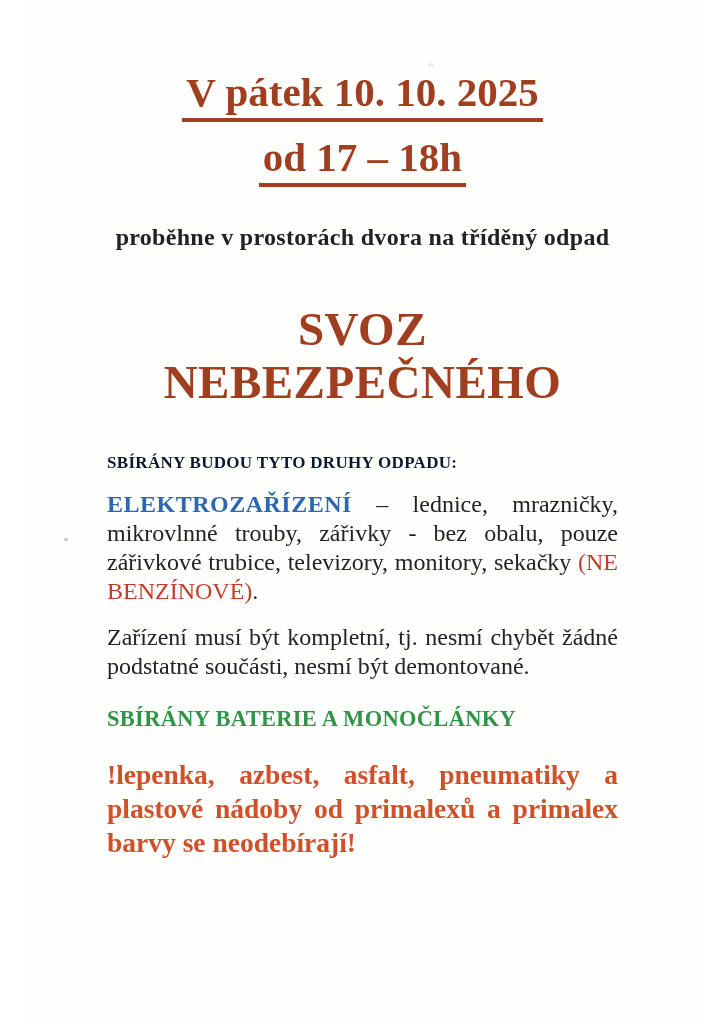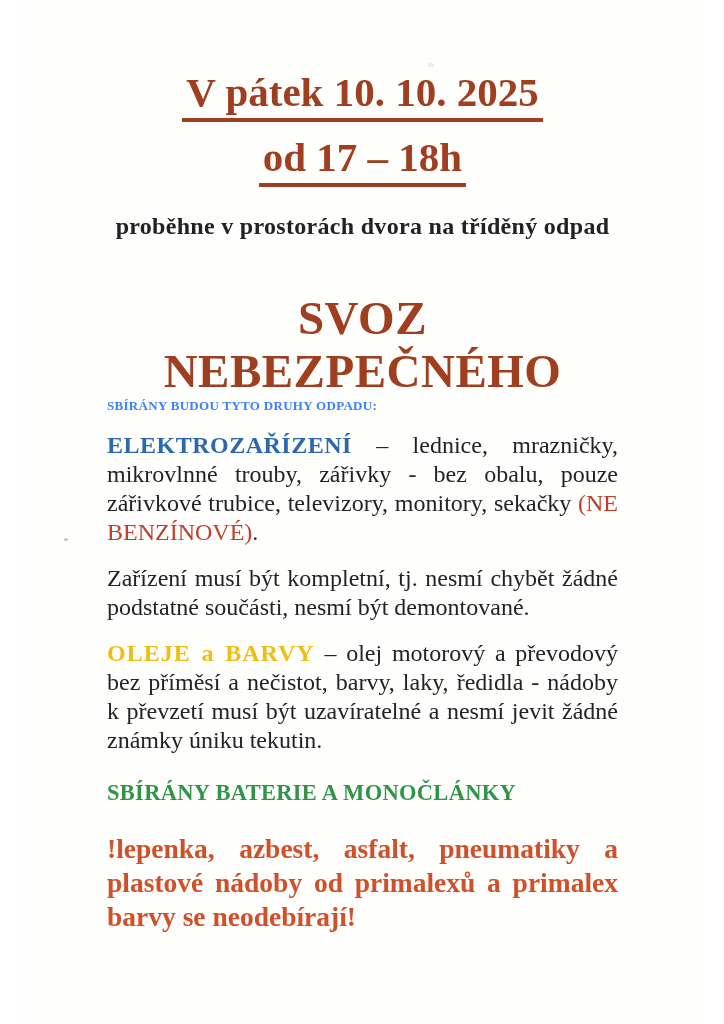--- a/index.html
+++ b/index.html
@@ -23,42 +23,43 @@
     display: inline-block;
     font-size: 41px;
     font-weight: bold;
     line-height: 1.12;
     color: var(--title_red, #a03e20);
     border-bottom: 4px solid var(--title_red, #a03e20);
     padding: 0 4px 2px 4px;
   }
 
   .subtitle {
-    margin-top: 26px;
+    margin-top: 37px;
     text-align: center;
     font-size: 24px;
     font-weight: bold;
     color: #222224;
     letter-spacing: 0.3px;
   }
 
   .main-heading {
     margin-top: 52px;
     text-align: center;
     font-size: 47px;
     font-weight: bold;
     line-height: 1.13;
     color: var(--title_red, #a03e20);
     letter-spacing: 0.5px;
   }
 
   .section-label {
-    font-size: 13px;
+    margin-top: 44px;
+    font-size: 17px;
     font-weight: bold;
-    color: #3b82f6;
+    color: #0f172a;
     letter-spacing: 0.3px;
   }
 
   .body-par {
     margin-top: 17px;
     font-size: 24px;
     line-height: 29px;
     text-align: justify;
     color: #232325;
   }
@@ -115,20 +116,19 @@
     <div class="main-heading">
       <div>SVOZ NEBEZPEČNÉHO</div>
     </div>
 
     <div class="section-label">SBÍRÁNY BUDOU TYTO DRUHY ODPADU:</div>
 
     <p class="body-par"><span class="lead-blue">ELEKTROZAŘÍZENÍ</span><span> – lednice, mrazničky, mikrovlnné trouby, zářivky - bez obalu, pouze zářivkové trubice, televizory, monitory, sekačky </span><span class="warn-red">(NE BENZÍNOVÉ)</span><span>.</span></p>
 
     <p class="body-par">Zařízení musí být kompletní, tj. nesmí chybět žádné podstatné součásti, nesmí být demontované.</p>
 
-    <p class="body-par"><span class="lead-yellow">OLEJE a BARVY</span><span> – olej motorový a převodový bez příměsí a nečistot, barvy, laky, ředidla - nádoby k převzetí musí být uzavíratelné a nesmí jevit žádné známky úniku tekutin.</span></p>
 
     <div class="green-heading">SBÍRÁNY BATERIE A MONOČLÁNKY</div>
 
     <p class="exclusion-par">!lepenka, azbest, asfalt, pneumatiky a plastové nádoby od primalexů a primalex barvy se neodebírají!</p>
 
   </div>
 </div>
 
 </body></html>

